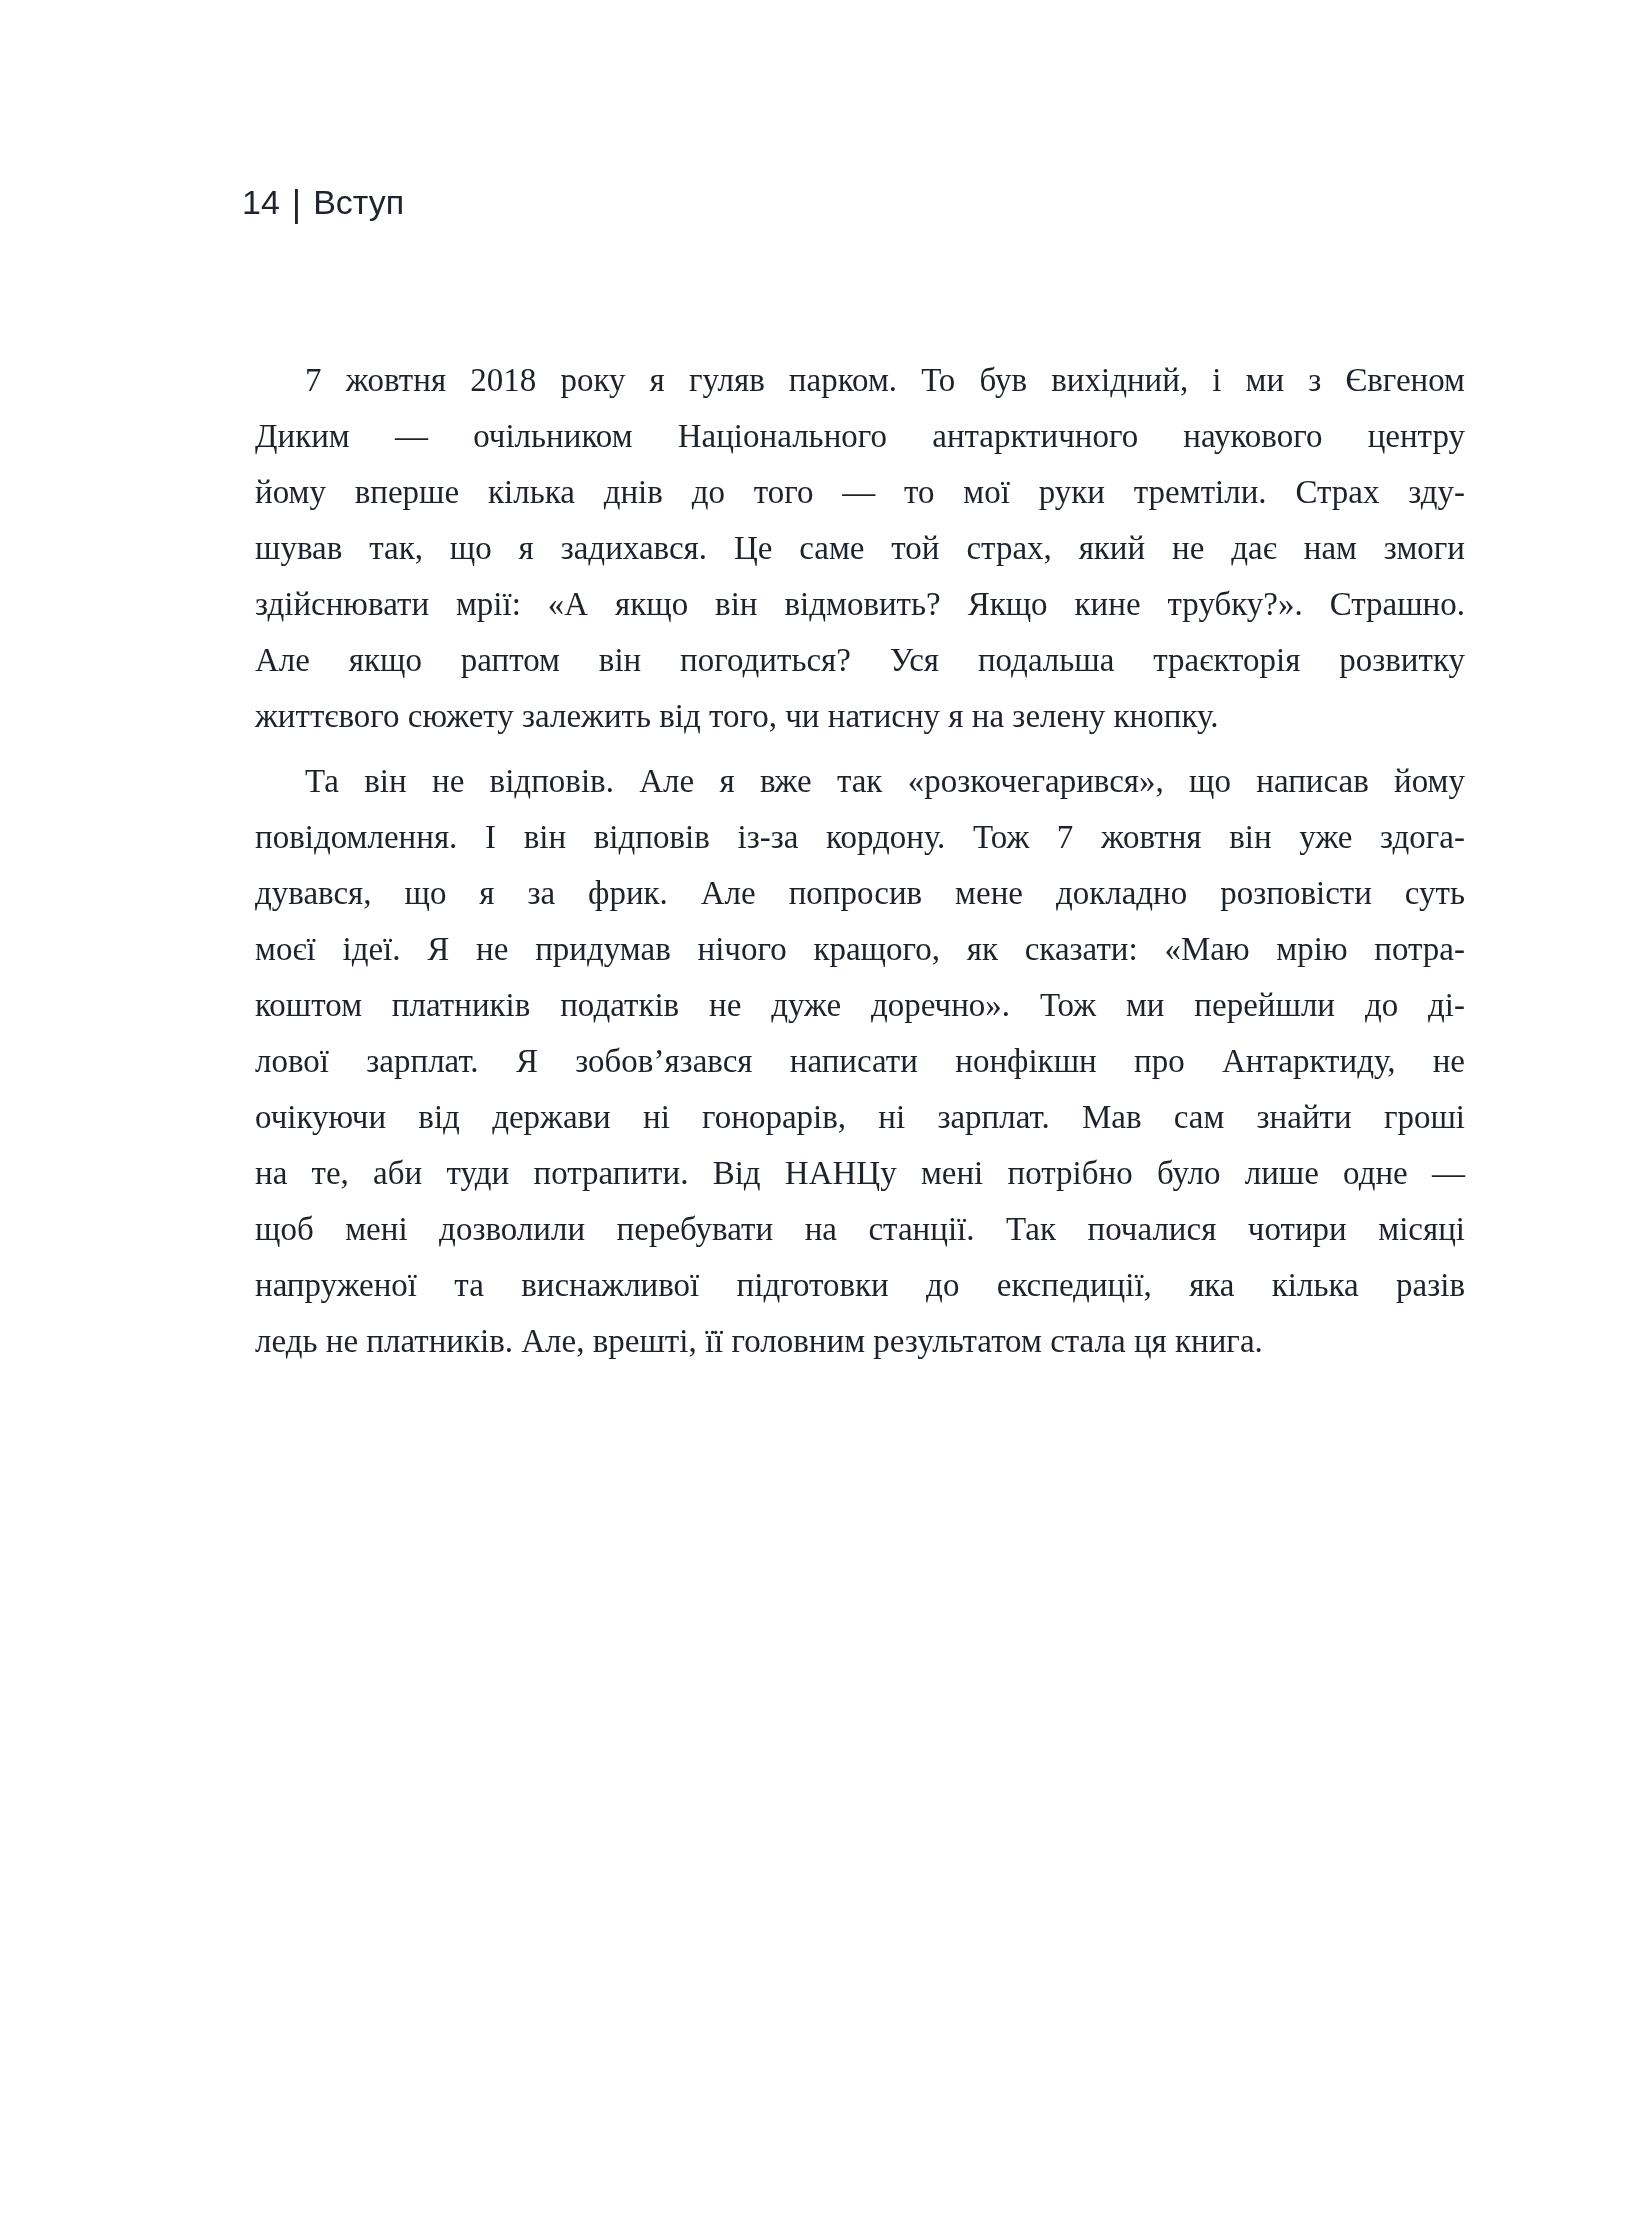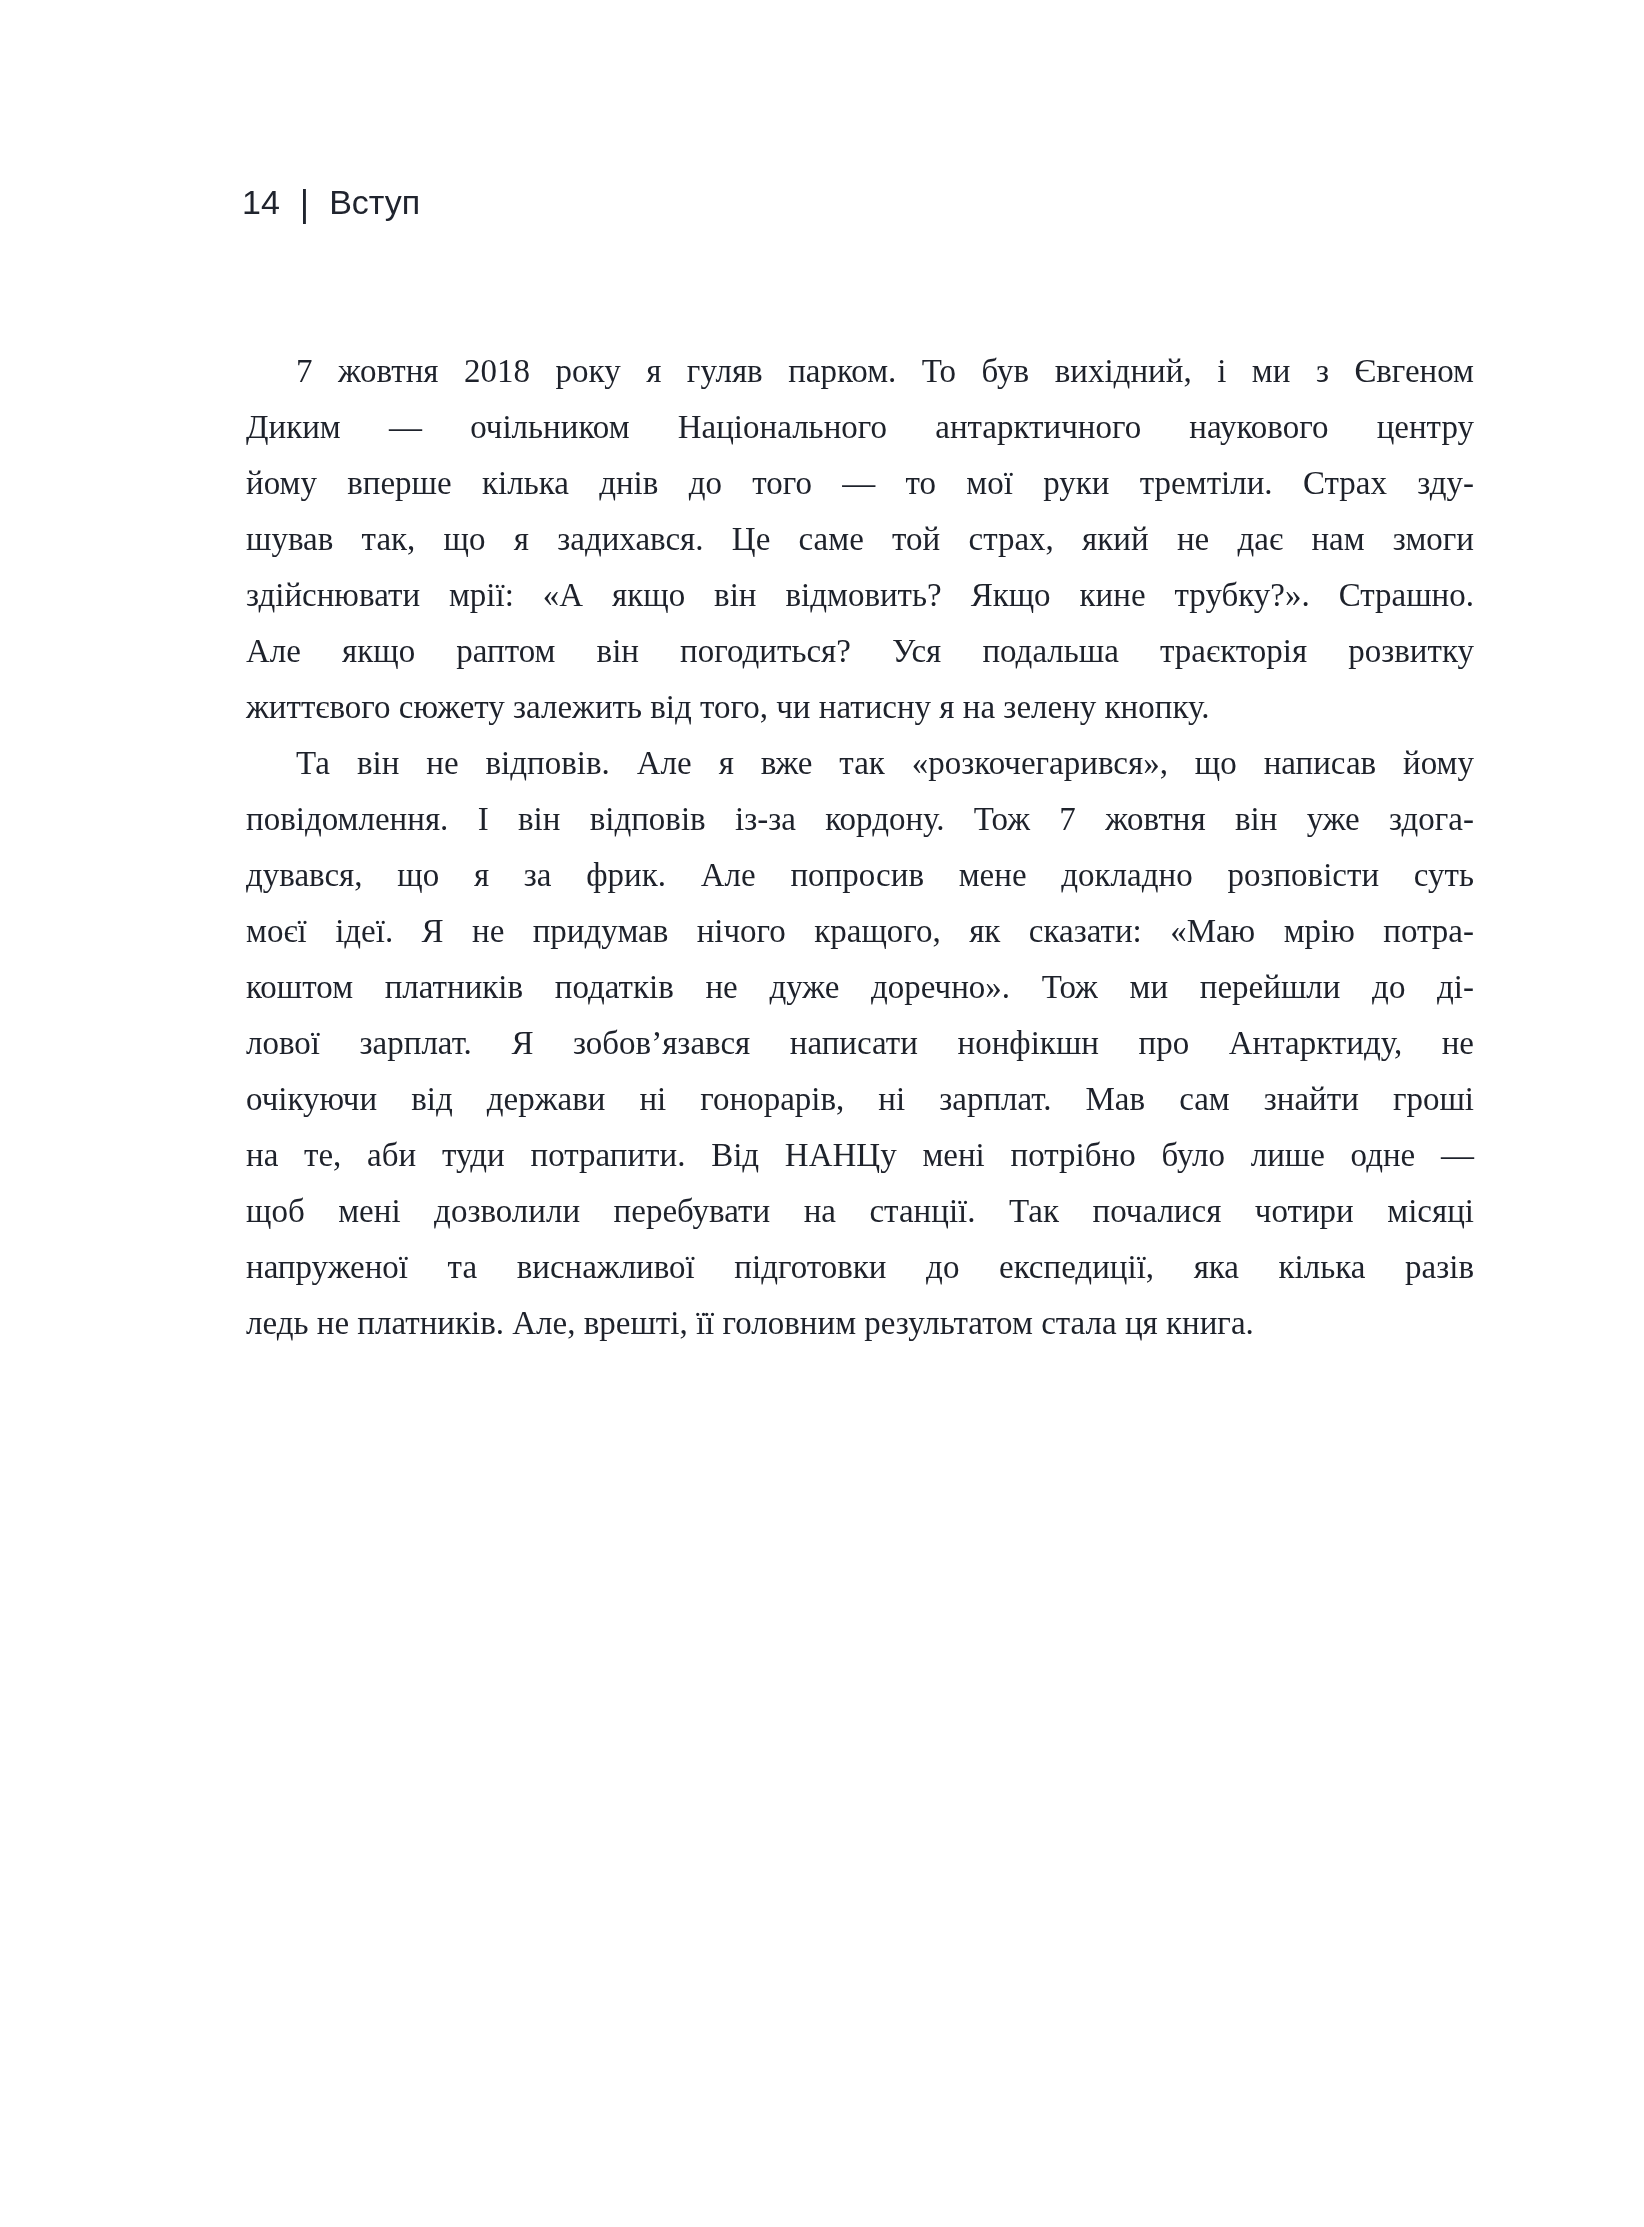--- a/index.html
+++ b/index.html
@@ -11,41 +11,41 @@
     overflow: hidden;
     font-family: "Liberation Serif", "DejaVu Serif", serif;
     color: #1e222b;
   }
   .running-head {
     position: absolute;
     left: 242px;
     top: 182px;
     display: flex;
     align-items: flex-start;
-    gap: 20px;
+    gap: 12px;
     font-family: "Liberation Sans", "DejaVu Sans", sans-serif;
     font-size: 34px;
     line-height: 41px;
     color: #20242e;
   }
   .running-head .sep {
     font-size: 36px;
     position: relative;
     top: 0.9px;
   }
   .text-block {
     position: absolute;
     left: 246px;
     top: 343px;
     width: 1228px;
     font-size: 33px;
     line-height: 56px;
     color: #1e222b;
   }
-  .para { margin: 0; padding: 0; }
+  .para { margin: 9px; padding: 0; }
   .line {
     text-align: justify;
     text-align-last: justify;
   }
   .line.ind { text-indent: 50px; }
   .line.pend { text-align-last: left; }
 </style>
 </head>
 <body>
 

